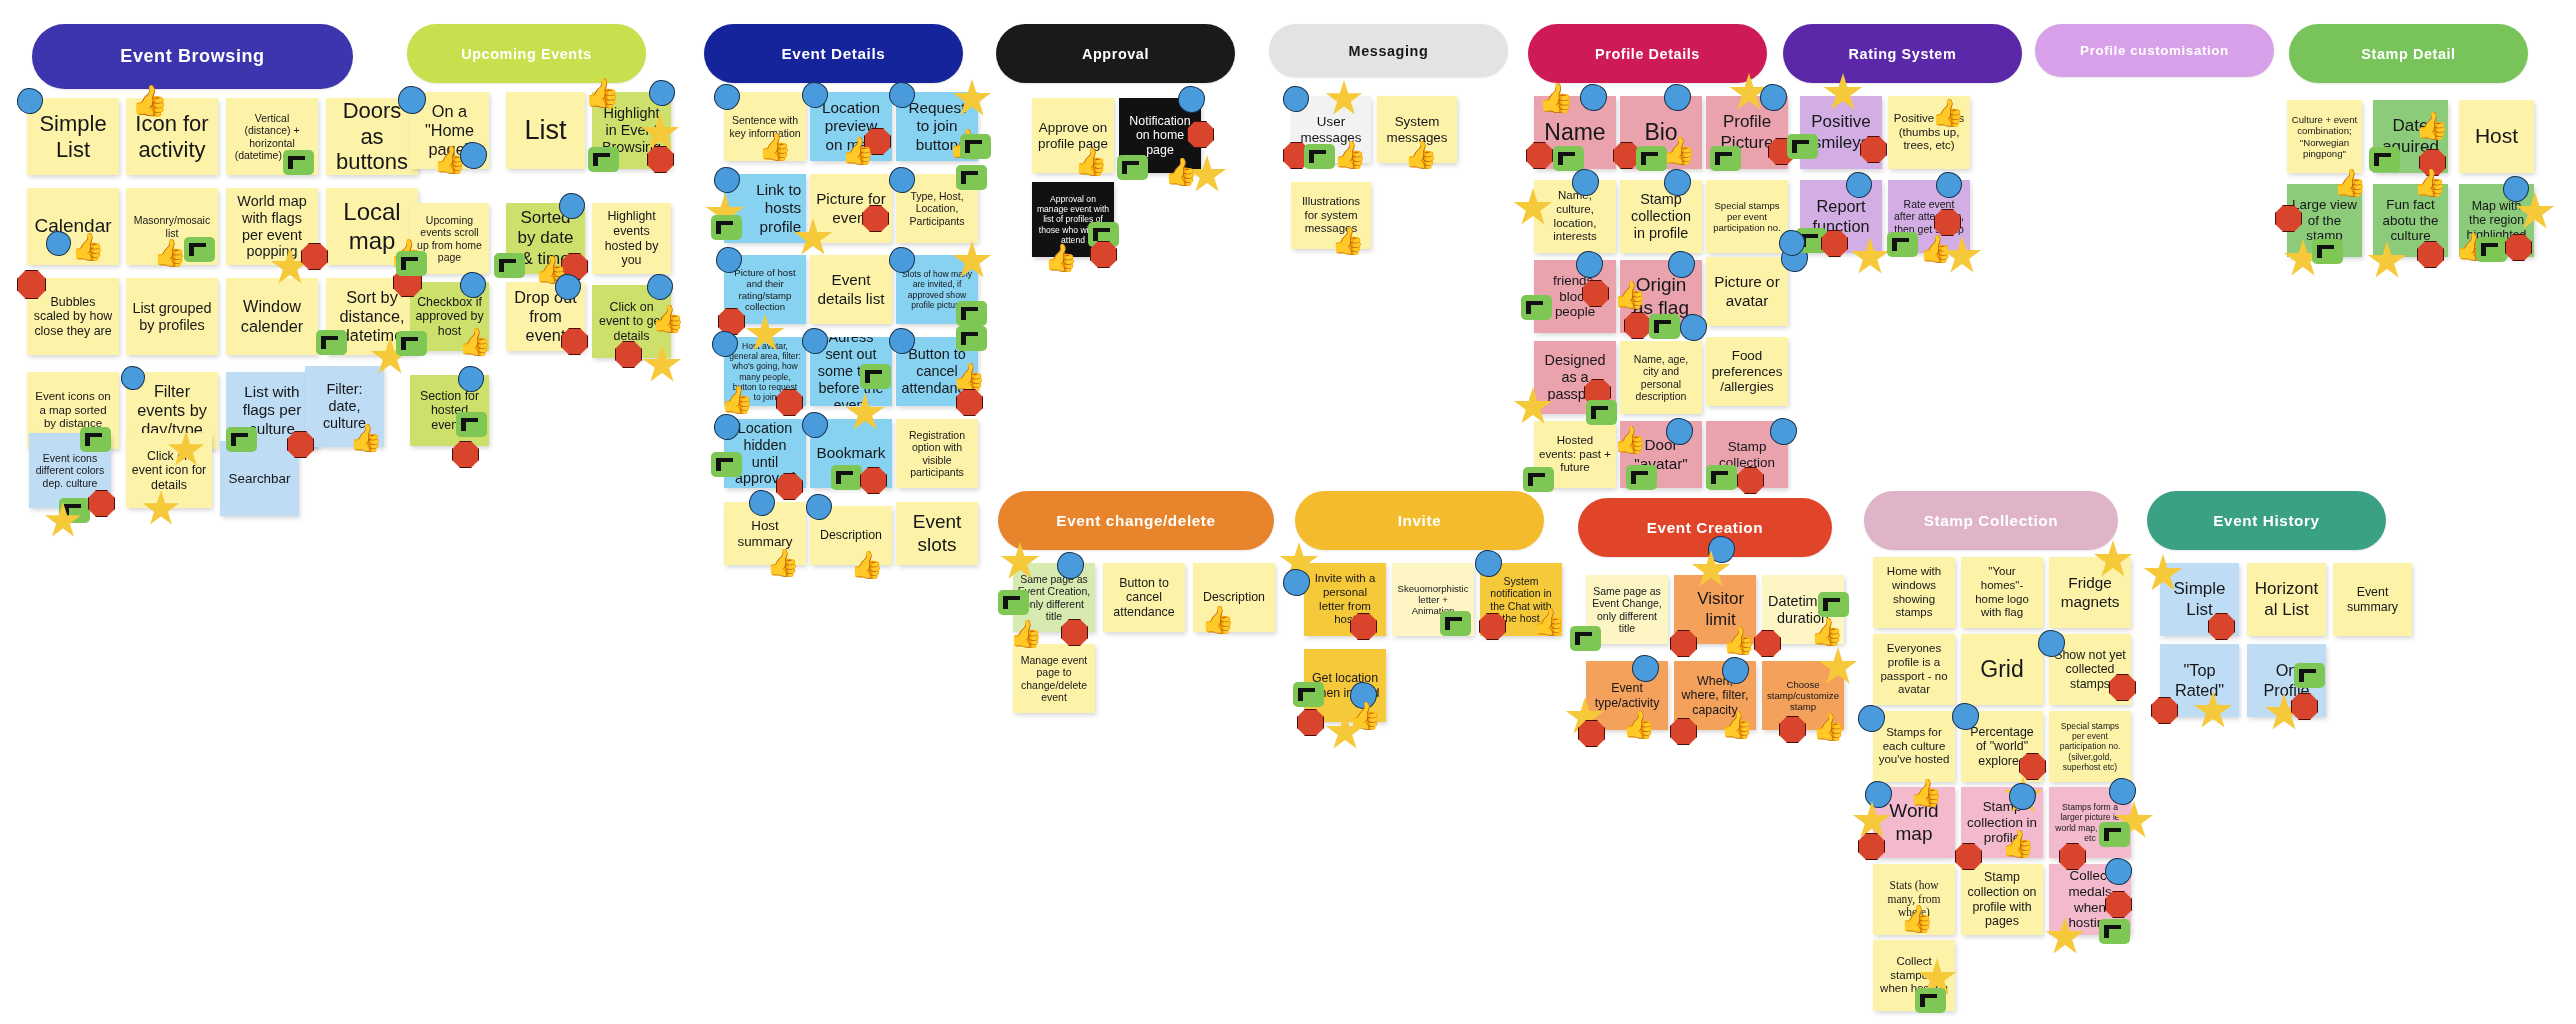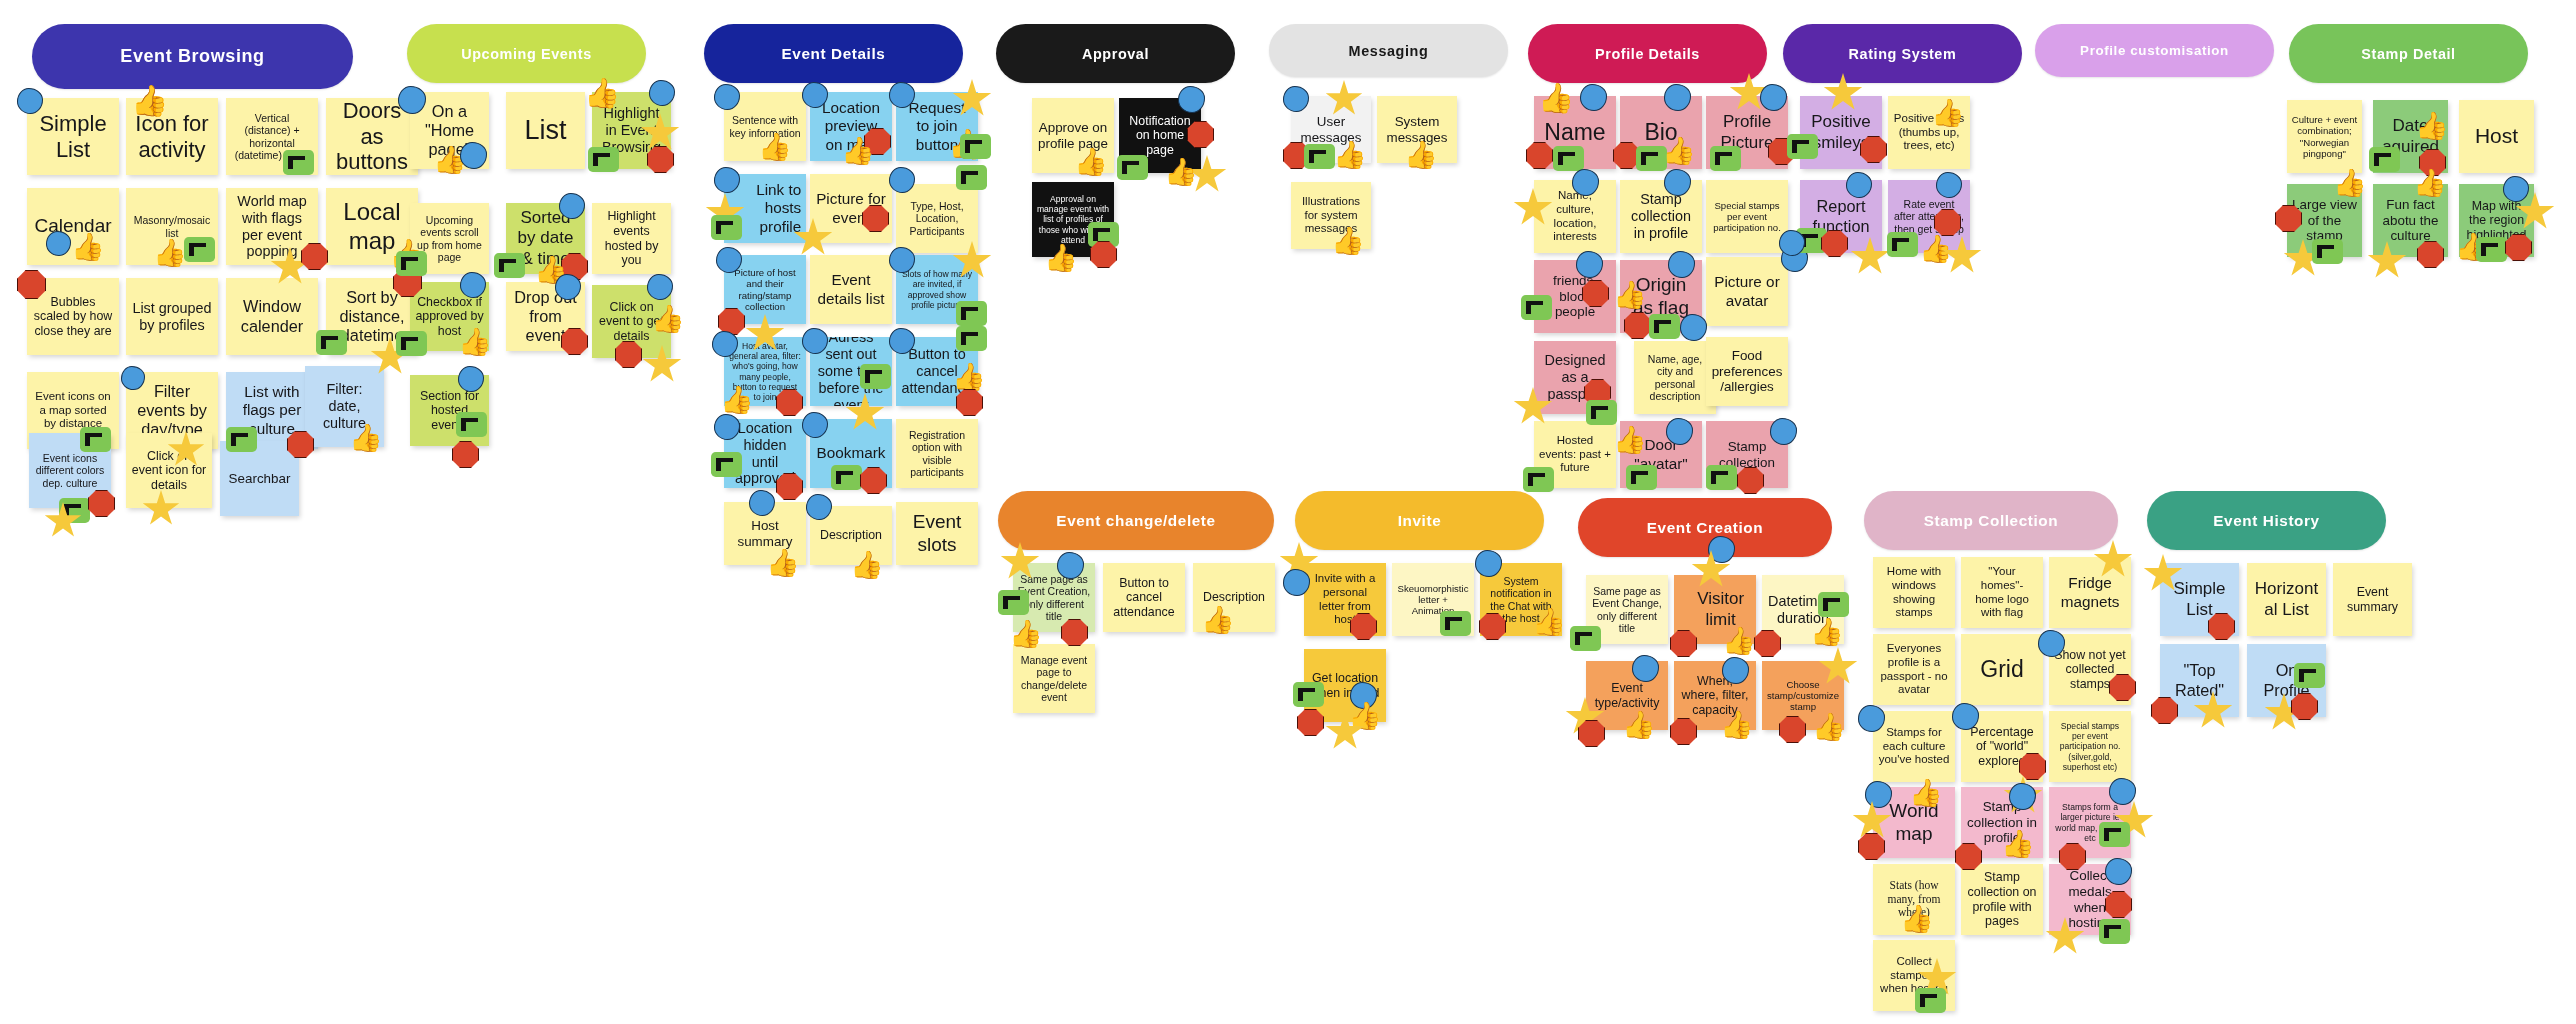--- a/index.html
+++ b/index.html
@@ -182,21 +182,21 @@
     <div class="mark star" style="left: 952px; top: 79px; width: 40px; height: 40px; z-index: 40;"></div>
     <div class="mark thumb" style="left: 948px; top: 130px; width: 29px; height: 29px; z-index: 40; --sz: 29px;"></div>
     <div class="mark greenbox" style="left: 960px; top: 134px; width: 31px; height: 25px; z-index: 40;"></div>
     <div class="note" style="left: 724px; top: 174px; width: 82px; height: 69px; background: rgb(135, 210, 240); font-size: 15.3px; transform: rotate(0deg); z-index: 5; text-align: right;">Link to hosts profile</div>
     <div class="mark dot-blue" style="left: 714px; top: 167px; width: 26px; height: 26px; z-index: 40;"></div>
     <div class="mark star" style="left: 705px; top: 193px; width: 40px; height: 40px; z-index: 40;"></div>
     <div class="mark greenbox" style="left: 711px; top: 215px; width: 31px; height: 25px; z-index: 40;"></div>
     <div class="note" style="left: 810px; top: 174px; width: 82px; height: 69px; background: rgb(253, 243, 168); font-size: 15.3px; transform: rotate(0deg); z-index: 5;">Picture for event</div>
     <div class="mark dot-red" style="left: 862px; top: 205px; width: 27px; height: 27px; z-index: 40;"></div>
     <div class="mark star" style="left: 793px; top: 218px; width: 40px; height: 40px; z-index: 40;"></div>
-    <div class="note" style="left: 896px; top: 174px; width: 82px; height: 69px; background: rgb(253, 243, 168); font-size: 10.5px; transform: rotate(0deg); z-index: 5; margin-top: 10px;">Type, Host, Location, Participants</div>
+    <div class="note" style="left: 896px; top: 174px; width: 82px; height: 69px; background: rgb(253, 243, 168); font-size: 10.5px; transform: rotate(0deg); z-index: 5;">Type, Host, Location, Participants</div>
     <div class="mark dot-blue" style="left: 889px; top: 167px; width: 26px; height: 26px; z-index: 40;"></div>
     <div class="mark greenbox" style="left: 956px; top: 165px; width: 31px; height: 25px; z-index: 40;"></div>
     <div class="note" style="left: 724px; top: 255px; width: 82px; height: 69px; background: rgb(135, 210, 240); font-size: 9.6px; transform: rotate(0deg); z-index: 5;">Picture of host and their rating/stamp collection</div>
     <div class="mark dot-blue" style="left: 716px; top: 247px; width: 26px; height: 26px; z-index: 40;"></div>
     <div class="mark dot-red" style="left: 718px; top: 308px; width: 27px; height: 27px; z-index: 40;"></div>
     <div class="mark star" style="left: 745px; top: 314px; width: 40px; height: 40px; z-index: 40;"></div>
     <div class="note" style="left: 810px; top: 255px; width: 82px; height: 69px; background: rgb(253, 243, 168); font-size: 15.3px; transform: rotate(0deg); z-index: 5;">Event details list</div>
     <div class="note" style="left: 896px; top: 255px; width: 82px; height: 69px; background: rgb(135, 210, 240); font-size: 8.6px; transform: rotate(0deg); z-index: 5;">Slots of how many are invited, if approved show profile picture</div>
     <div class="mark dot-blue" style="left: 889px; top: 247px; width: 26px; height: 26px; z-index: 40;"></div>
     <div class="mark star" style="left: 952px; top: 241px; width: 40px; height: 40px; z-index: 40;"></div>
@@ -285,21 +285,21 @@
     <div class="mark thumb" style="left: 1613px; top: 282px; width: 27px; height: 27px; z-index: 40; --sz: 27px;"></div>
     <div class="mark dot-red" style="left: 1624px; top: 312px; width: 27px; height: 27px; z-index: 40;"></div>
     <div class="mark greenbox" style="left: 1649px; top: 314px; width: 31px; height: 25px; z-index: 40;"></div>
     <div class="mark dot-blue" style="left: 1680px; top: 314px; width: 27px; height: 27px; z-index: 40;"></div>
     <div class="note" style="left: 1706px; top: 257px; width: 82px; height: 69px; background: rgb(253, 243, 168); font-size: 15.3px; transform: rotate(0deg); z-index: 5;">Picture or avatar</div>
     <div class="mark dot-blue" style="left: 1781px; top: 245px; width: 27px; height: 27px; z-index: 40;"></div>
     <div class="note" style="left: 1534px; top: 341px; width: 82px; height: 73px; background: rgb(234, 163, 173); font-size: 14.4px; transform: rotate(0deg); z-index: 5;">Designed as a passport</div>
     <div class="mark star" style="left: 1513px; top: 387px; width: 40px; height: 40px; z-index: 40;"></div>
     <div class="mark dot-red" style="left: 1584px; top: 379px; width: 27px; height: 27px; z-index: 40;"></div>
     <div class="mark greenbox" style="left: 1586px; top: 400px; width: 31px; height: 25px; z-index: 40;"></div>
-    <div class="note" style="left: 1620px; top: 341px; width: 82px; height: 73px; background: rgb(253, 243, 168); font-size: 10.5px; transform: rotate(0deg); z-index: 5; margin-left: 14px;">Name, age, city and personal description</div>
+    <div class="note" style="left: 1620px; top: 341px; width: 82px; height: 73px; background: rgb(253, 243, 168); font-size: 10.5px; transform: rotate(0deg); z-index: 5;">Name, age, city and personal description</div>
     <div class="note" style="left: 1706px; top: 337px; width: 82px; height: 69px; background: rgb(253, 243, 168); font-size: 13.4px; transform: rotate(0deg); z-index: 5;">Food preferences/allergies</div>
     <div class="note" style="left: 1534px; top: 421px; width: 82px; height: 67px; background: rgb(253, 243, 168); font-size: 11.5px; transform: rotate(0deg); z-index: 5;">Hosted events: past + future</div>
     <div class="mark greenbox" style="left: 1523px; top: 467px; width: 31px; height: 25px; z-index: 40;"></div>
     <div class="note" style="left: 1620px; top: 421px; width: 82px; height: 67px; background: rgb(234, 163, 173); font-size: 15.3px; transform: rotate(0deg); z-index: 5;">Door "avatar"</div>
     <div class="mark thumb" style="left: 1613px; top: 427px; width: 27px; height: 27px; z-index: 40; --sz: 27px;"></div>
     <div class="mark dot-blue" style="left: 1666px; top: 418px; width: 27px; height: 27px; z-index: 40;"></div>
     <div class="mark greenbox" style="left: 1626px; top: 465px; width: 31px; height: 25px; z-index: 40;"></div>
     <div class="note" style="left: 1706px; top: 421px; width: 82px; height: 67px; background: rgb(234, 163, 173); font-size: 13.4px; transform: rotate(0deg); z-index: 5;">Stamp collection</div>
     <div class="mark dot-blue" style="left: 1770px; top: 418px; width: 27px; height: 27px; z-index: 40;"></div>
     <div class="mark greenbox" style="left: 1706px; top: 465px; width: 31px; height: 25px; z-index: 40;"></div>

